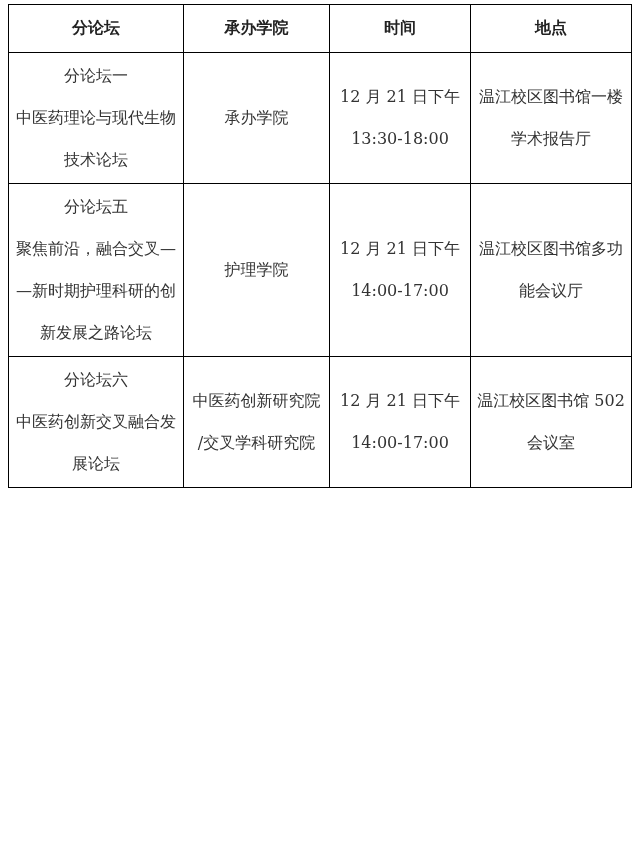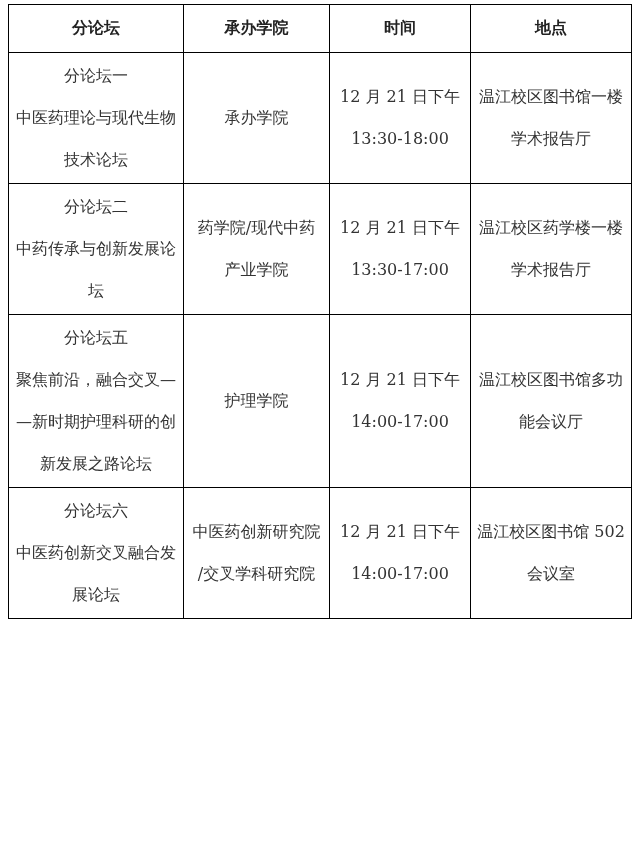--- a/index.html
+++ b/index.html
@@ -77,31 +77,20 @@
       <tr class="r1">
         <td>分论坛一
 中医药理论与现代生物
 技术论坛</td>
         <td>承办学院</td>
         <td>12 月 21 日下午
 13:30-18:00</td>
         <td>温江校区图书馆一楼
 学术报告厅</td>
       </tr>
-      <tr class="r2">
-        <td>分论坛二
-中药传承与创新发展论
-坛</td>
-        <td>药学院/现代中药
-产业学院</td>
-        <td>12 月 21 日下午
-13:30-17:00</td>
-        <td>温江校区药学楼一楼
-学术报告厅</td>
-      </tr>
       <tr class="r5">
         <td>分论坛五
 聚焦前沿，融合交叉—
 —新时期护理科研的创
 新发展之路论坛</td>
         <td>护理学院</td>
         <td>12 月 21 日下午
 14:00-17:00</td>
         <td>温江校区图书馆多功
 能会议厅</td>

